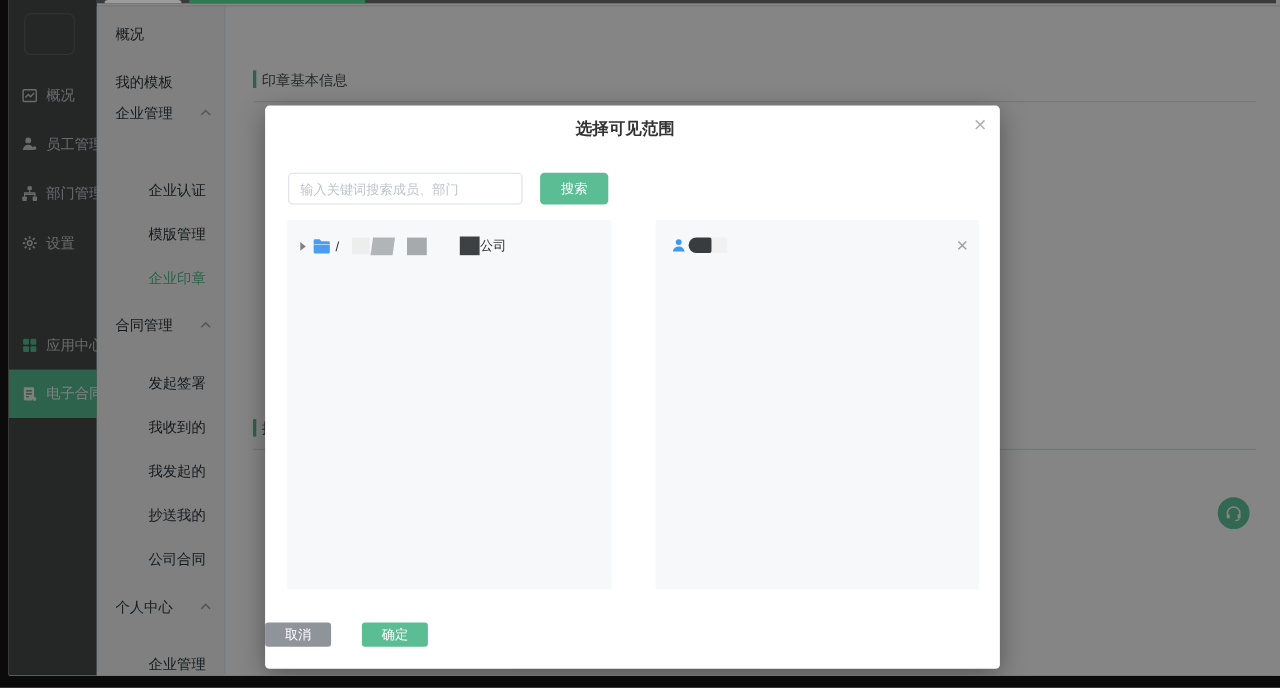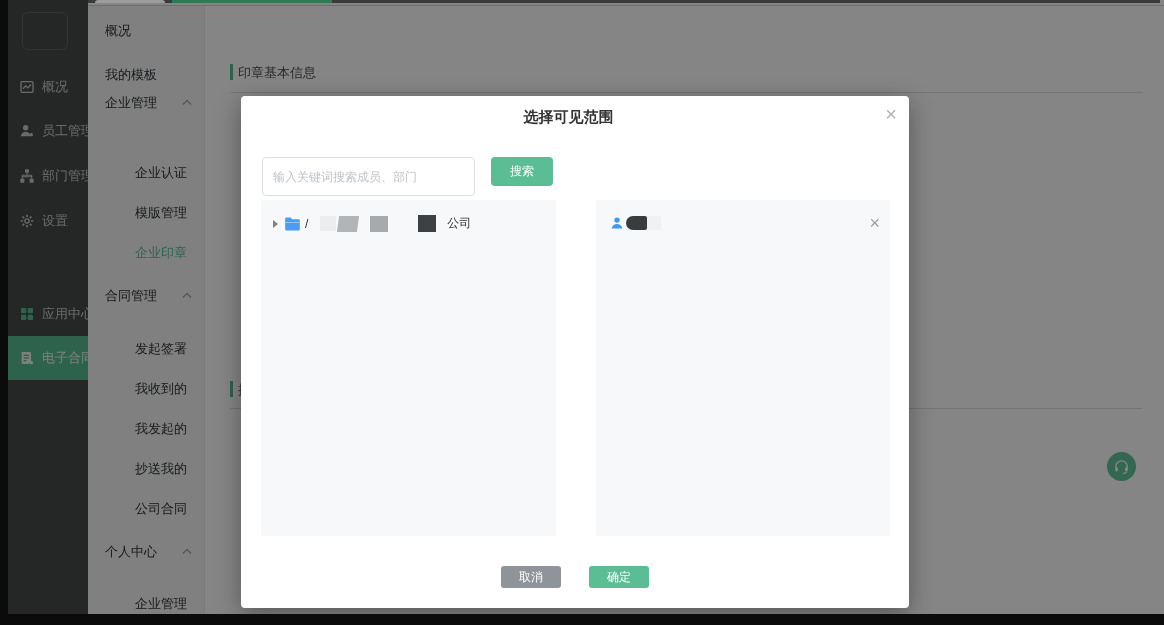--- a/index.html
+++ b/index.html
@@ -38,39 +38,39 @@
   
   .overlay { position:absolute; inset:0; background:rgba(0,0,0,.48); z-index:20; }
   .topstrip { position:absolute; left:80px; top:0; right:4px; height:3px; background:#3a3a3a; z-index:30; }
   .tabfrag-gray { position:absolute; left:7px; top:0; width:70px; height:3px; background:#9c9c9c; border-radius:3px 3px 0 0; }
   .tabfrag-green { position:absolute; left:84px; top:0; width:160px; height:3px; background:#2e7a52; }
 
   
   .modal { position:absolute; left:233px; top:96px; width:668px; height:512px; background:#fff; border-radius:4px; z-index:40; box-shadow:0 6px 24px rgba(0,0,0,.35); }
   .mtitle { position:absolute; left:0; right:13px; top:12px; text-align:center; font-size:15px; color:#333; }
   .mclose { position:absolute; right:12px; top:4px; background:none; border:none; font-size:20px; color:#b0b3b7; cursor:pointer; line-height:1.4; }
-  .sinput { position:absolute; left:21px; top:61px; width:213px; height:39px; border:1px solid #dcdfe6; border-radius:4px; padding:0 10px; font-size:12px; color:#333; outline:none; font-family:inherit; }
+  .sinput { position:absolute; left:21px; top:61px; width:213px; height:29px; border:1px solid #dcdfe6; border-radius:4px; padding:0 10px; font-size:12px; color:#333; outline:none; font-family:inherit; }
   .sinput::placeholder { color:#bfc4cb; }
   .sbtn { position:absolute; left:250px; top:61px; width:62px; height:29px; background:#5abd93; color:#fff; border:none; border-radius:4px; font-size:12px; cursor:pointer; font-family:inherit; }
   .panel { position:absolute; top:104px; height:336px; background:#f7f8fa; border-radius:2px; overflow:auto; }
   .panel.pl { left:20px; width:295px; }
   .panel.pr { left:355px; width:294px; }
   .treerow { display:flex; align-items:center; padding:15px 0 0 12px; cursor:pointer; }
   .caret { width:0; height:0; border-left:5px solid #7f8386; border-top:4px solid transparent; border-bottom:4px solid transparent; margin-right:6px; flex:none; }
   .nodetext { font-size:12px; color:#303133; margin-left:4px; }
   .blk { flex:none; }
   .bA { width:16px; height:15px; background:#eceded; margin-left:12px; }
   .bB { width:20px; height:16px; background:#b2b5b8; transform:skewX(-8deg); margin-left:2px; }
   .bC { width:18px; height:16px; background:#a7aaad; margin-left:12px; }
   .bD { width:18px; height:17px; background:#3e4144; margin-left:30px; }
   .selrow { display:flex; align-items:center; padding:14px 10px 0 14px; }
   .bE { width:21px; height:14px; background:#393c3f; border-radius:7px 2px 2px 7px; margin-left:2px; }
   .bF { width:14px; height:14px; background:#f1f1f1; }
   .rmv { margin-left:auto; background:none; border:none; color:#9b9ea3; font-size:18px; cursor:pointer; line-height:1; }
-  .mfooter { position:absolute; left:0; right:0; top:470px; display:flex; justify-content:center; gap:28px; }
+  .mfooter { position:absolute; left:0; right:0; top:470px; display:flex; gap:28px; }
   .fbtn { width:60px; height:22px; border:none; border-radius:3px; color:#fff; font-size:12px; cursor:pointer; font-family:inherit; }
   .fbtn.cancel { background:#8f939a; }
   .fbtn.ok { background:#5abd93; }
   svg { display:block; }
 </style>
 </head>
 <body>
 
 <div class="stage">
   <div class="app">
@@ -219,21 +219,21 @@
             <svg width="17" height="14" viewBox="0 0 24 20" fill="#4b9df2">
                 <path d="M1.5 2.5A1.8 1.8 0 0 1 3.3.7h6l2.2 2.6h9.2a1.8 1.8 0 0 1 1.8 1.8v12.4a1.8 1.8 0 0 1-1.8 1.8H3.3a1.8 1.8 0 0 1-1.8-1.8z"></path>
                 <path d="M1.5 7h21.2v1.2H1.5z" fill="#ffffff" opacity=".55"></path>
               </svg>
           </span>
           <span class="nodetext">/</span>
           <span class="blk bA"></span>
           <span class="blk bB"></span>
           <span class="blk bC"></span>
           <span class="blk bD"></span>
-          <span class="nodetext" style="margin-left:11px">公司</span>
+          <span class="nodetext" style="margin-left:0">公司</span>
         </div>
       </div>
 
       <div class="panel pr">
         <div class="selrow">
           <span>
             <svg width="14" height="14" viewBox="0 0 24 24" fill="#3f97f0">
                 <circle cx="12" cy="7" r="4.6"></circle>
                 <path d="M2.8 21.5c.9-5 4.6-7.8 9.2-7.8s8.3 2.8 9.2 7.8z"></path>
               </svg>

